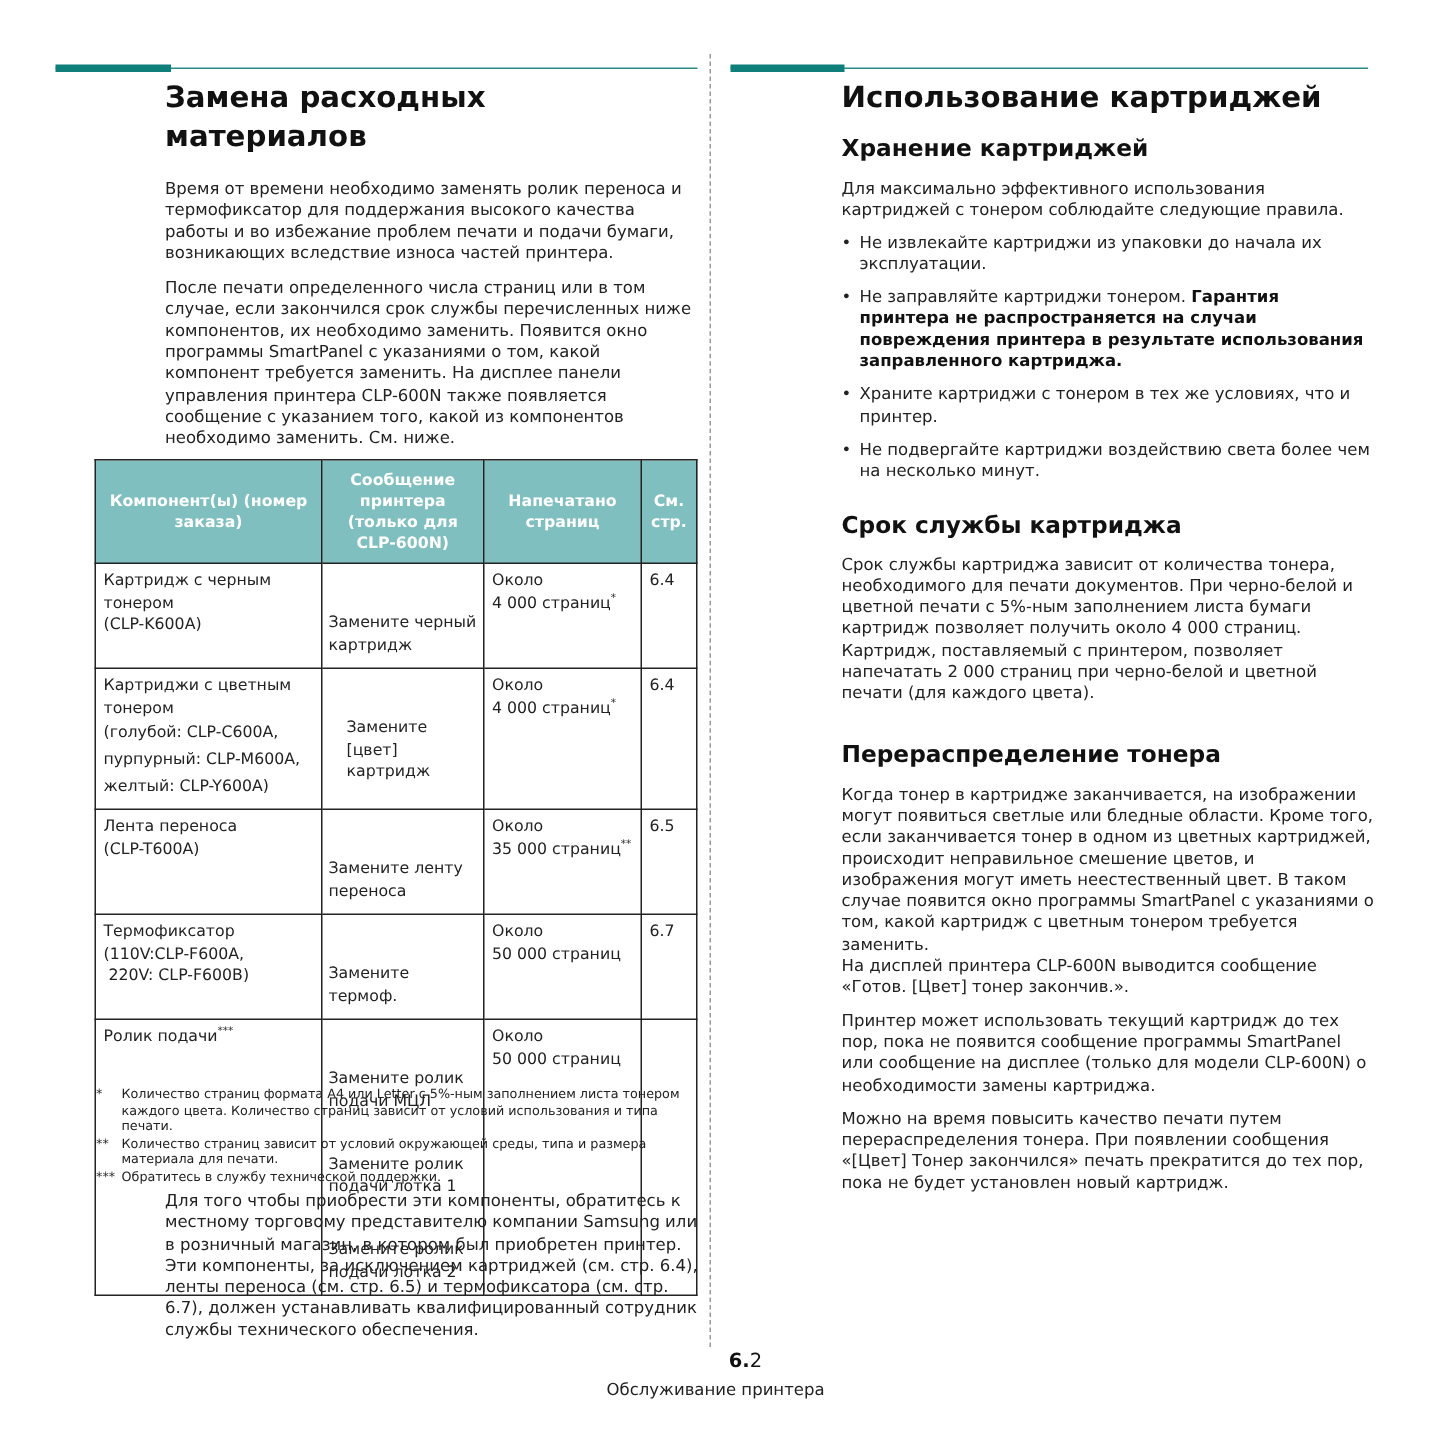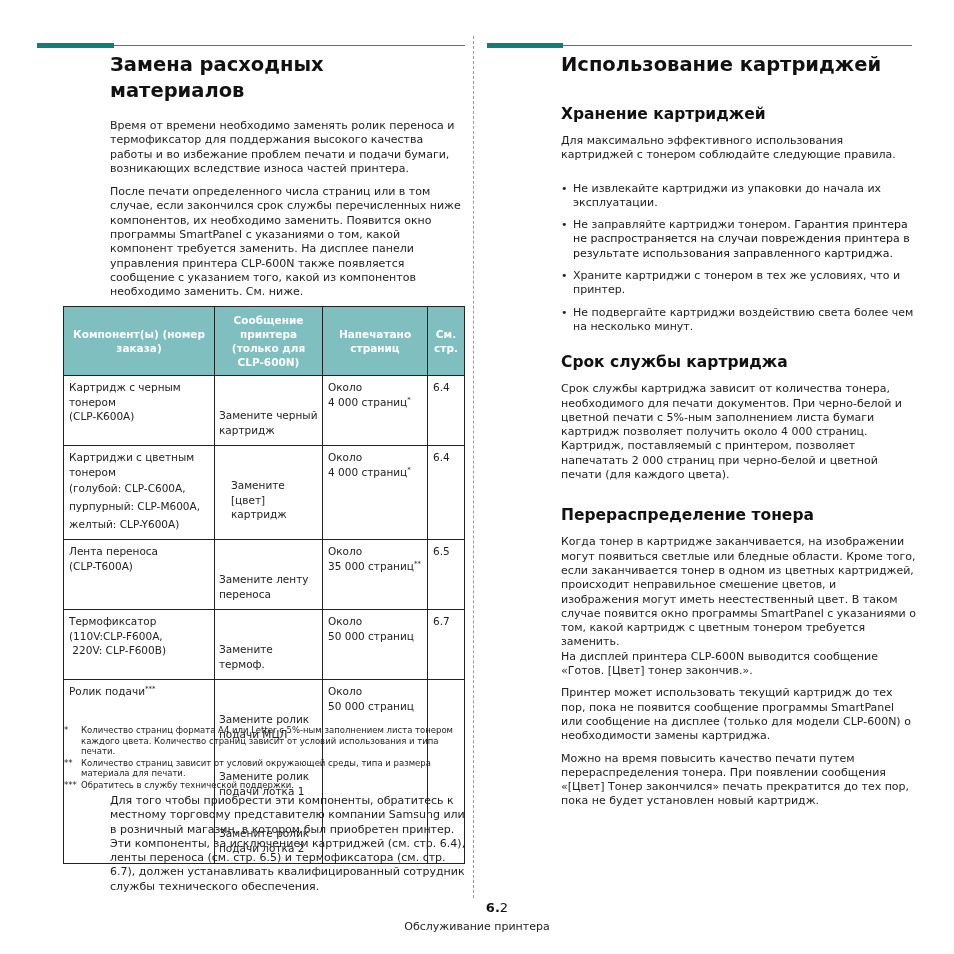--- a/index.html
+++ b/index.html
@@ -26,21 +26,21 @@
     }
     p {
       font-size: 11px; line-height: 14.3px; margin: 0 0 8px 0; color: #222;
     }
     ul.bullets { list-style: none; padding: 0; margin: 0; }
     ul.bullets li {
       position: relative; padding-left: 12px; font-size: 11px; line-height: 14.3px;
       margin: 0 0 8px 0; color: #222;
     }
     ul.bullets li .dot { position: absolute; left: 0; top: 0; }
-    b { font-weight: normal; color: #111; }
+    b { font-weight: bold; color: #111; }
 
     
     .tbl-wrap { position: absolute; left: 63px; top: 306px; width: 402px; }
     table.comp { border-collapse: collapse; width: 401px; table-layout: fixed; }
     table.comp th {
       background: #7fbfbf; color: #ffffff; font-size: 10.5px; font-weight: bold;
       line-height: 14px; text-align: center; vertical-align: middle;
       border: 1px solid #222; padding: 2px 3px; height: 64px; margin-left: 12px;
     }
     table.comp td {
@@ -167,24 +167,24 @@
     <div class="fn"><span class="mark">*</span><span>Количество страниц формата A4 или Letter с 5%-ным заполнением листа тонером каждого цвета. Количество страниц зависит от условий использования и типа печати.</span></div>
     <div class="fn"><span class="mark">**</span><span>Количество страниц зависит от условий окружающей среды, типа и размера материала для печати.</span></div>
     <div class="fn"><span class="mark">***</span><span>Обратитесь в службу технической поддержки.</span></div>
   </div>
 
 <div id="left-bottom">
   <p>Для того чтобы приобрести эти компоненты, обратитесь к местному торговому представителю компании Samsung или в розничный магазин, в котором был приобретен принтер. Эти компоненты, за исключением картриджей (см. стр. 6.4), ленты переноса (см. стр. 6.5) и термофиксатора (см. стр. 6.7), должен устанавливать квалифицированный сотрудник службы технического обеспечения.</p>
 </div>
 
 <div class="col" id="right">
-  <h1 style="margin-bottom:26px;">Использование картриджей</h1>
+  <h1 style="margin-bottom:11px;">Использование картриджей</h1>
 
   <h2>Хранение картриджей</h2>
-  <p style="margin-bottom:19px;">Для максимально эффективного использования картриджей с тонером соблюдайте следующие правила.</p>
+  <p style="margin-bottom:7px;">Для максимально эффективного использования картриджей с тонером соблюдайте следующие правила.</p>
   <ul class="bullets" id="storage-bullets">
       <li><span class="dot">•</span><span>Не извлекайте картриджи из упаковки до начала их эксплуатации.</span></li>
       <li><span class="dot">•</span><span>Не заправляйте картриджи тонером. </span><b>Гарантия принтера не распространяется на случаи повреждения принтера в результате использования заправленного картриджа.</b></li>
       <li><span class="dot">•</span><span>Храните картриджи с тонером в тех же условиях, что и принтер.</span></li>
       <li><span class="dot">•</span><span>Не подвергайте картриджи воздействию света более чем на несколько минут.</span></li>
     </ul>
 
   <h2 style="margin-top:18px;">Срок службы картриджа</h2>
   <p>Срок службы картриджа зависит от количества тонера, необходимого для печати документов. При черно-белой и цветной печати с 5%-ным заполнением листа бумаги картридж позволяет получить около 4 000 страниц. Картридж, поставляемый с принтером, позволяет напечатать 2 000 страниц при черно-белой и цветной печати (для каждого цвета).</p>
 

